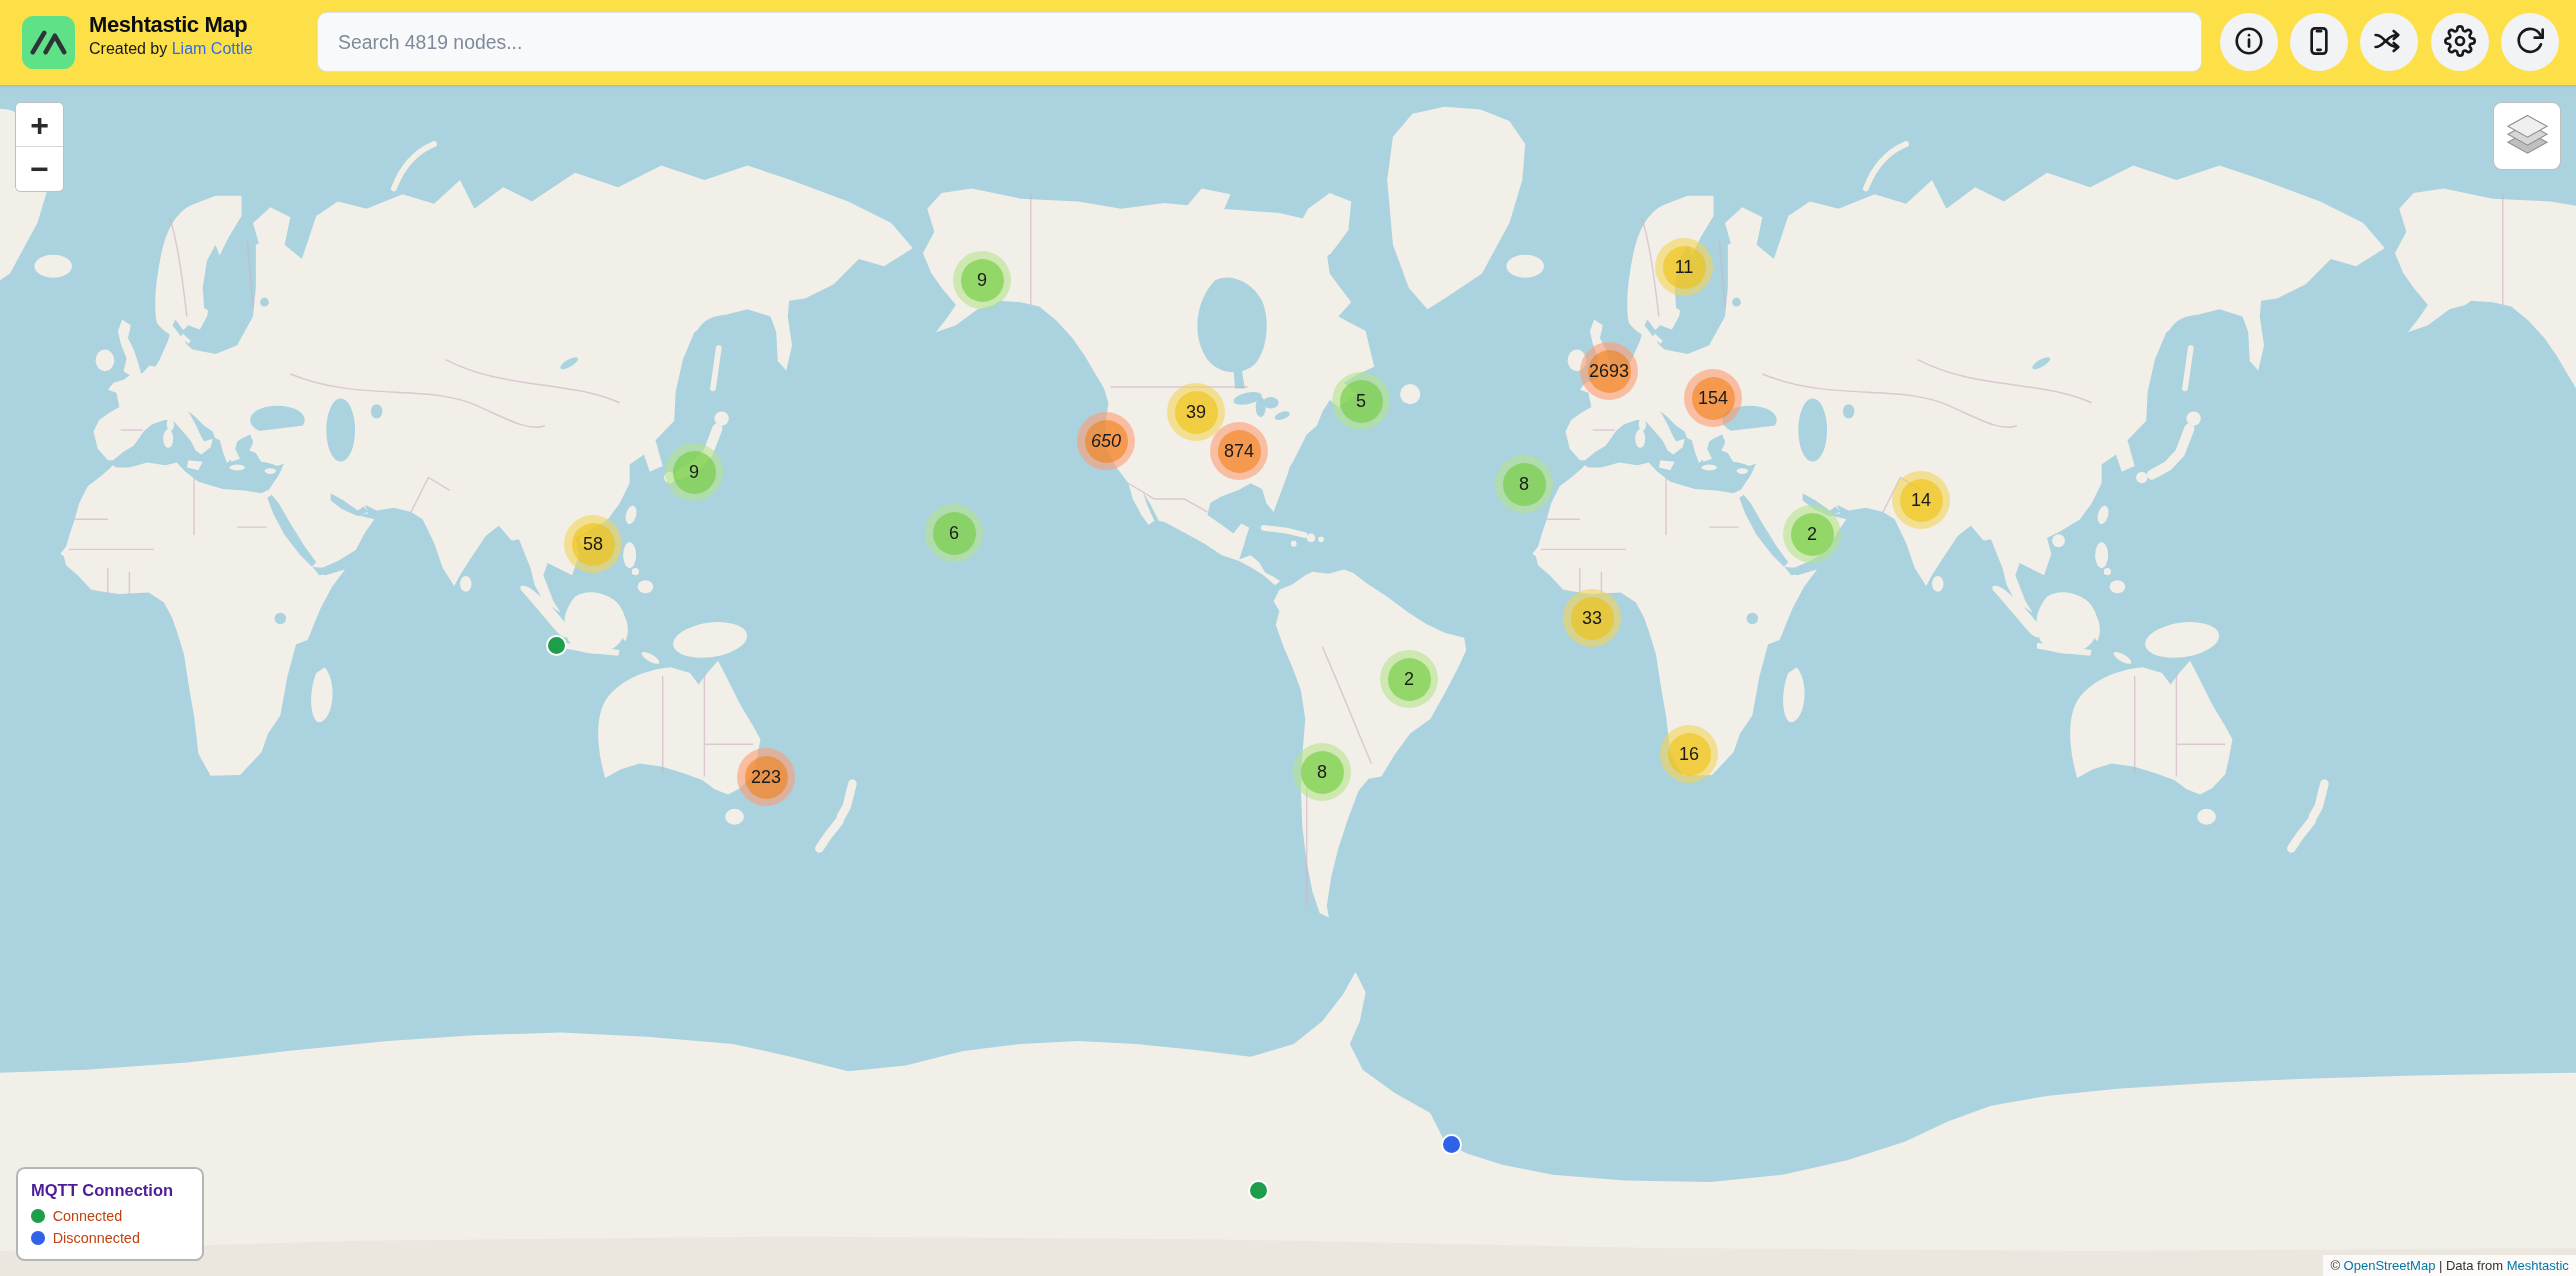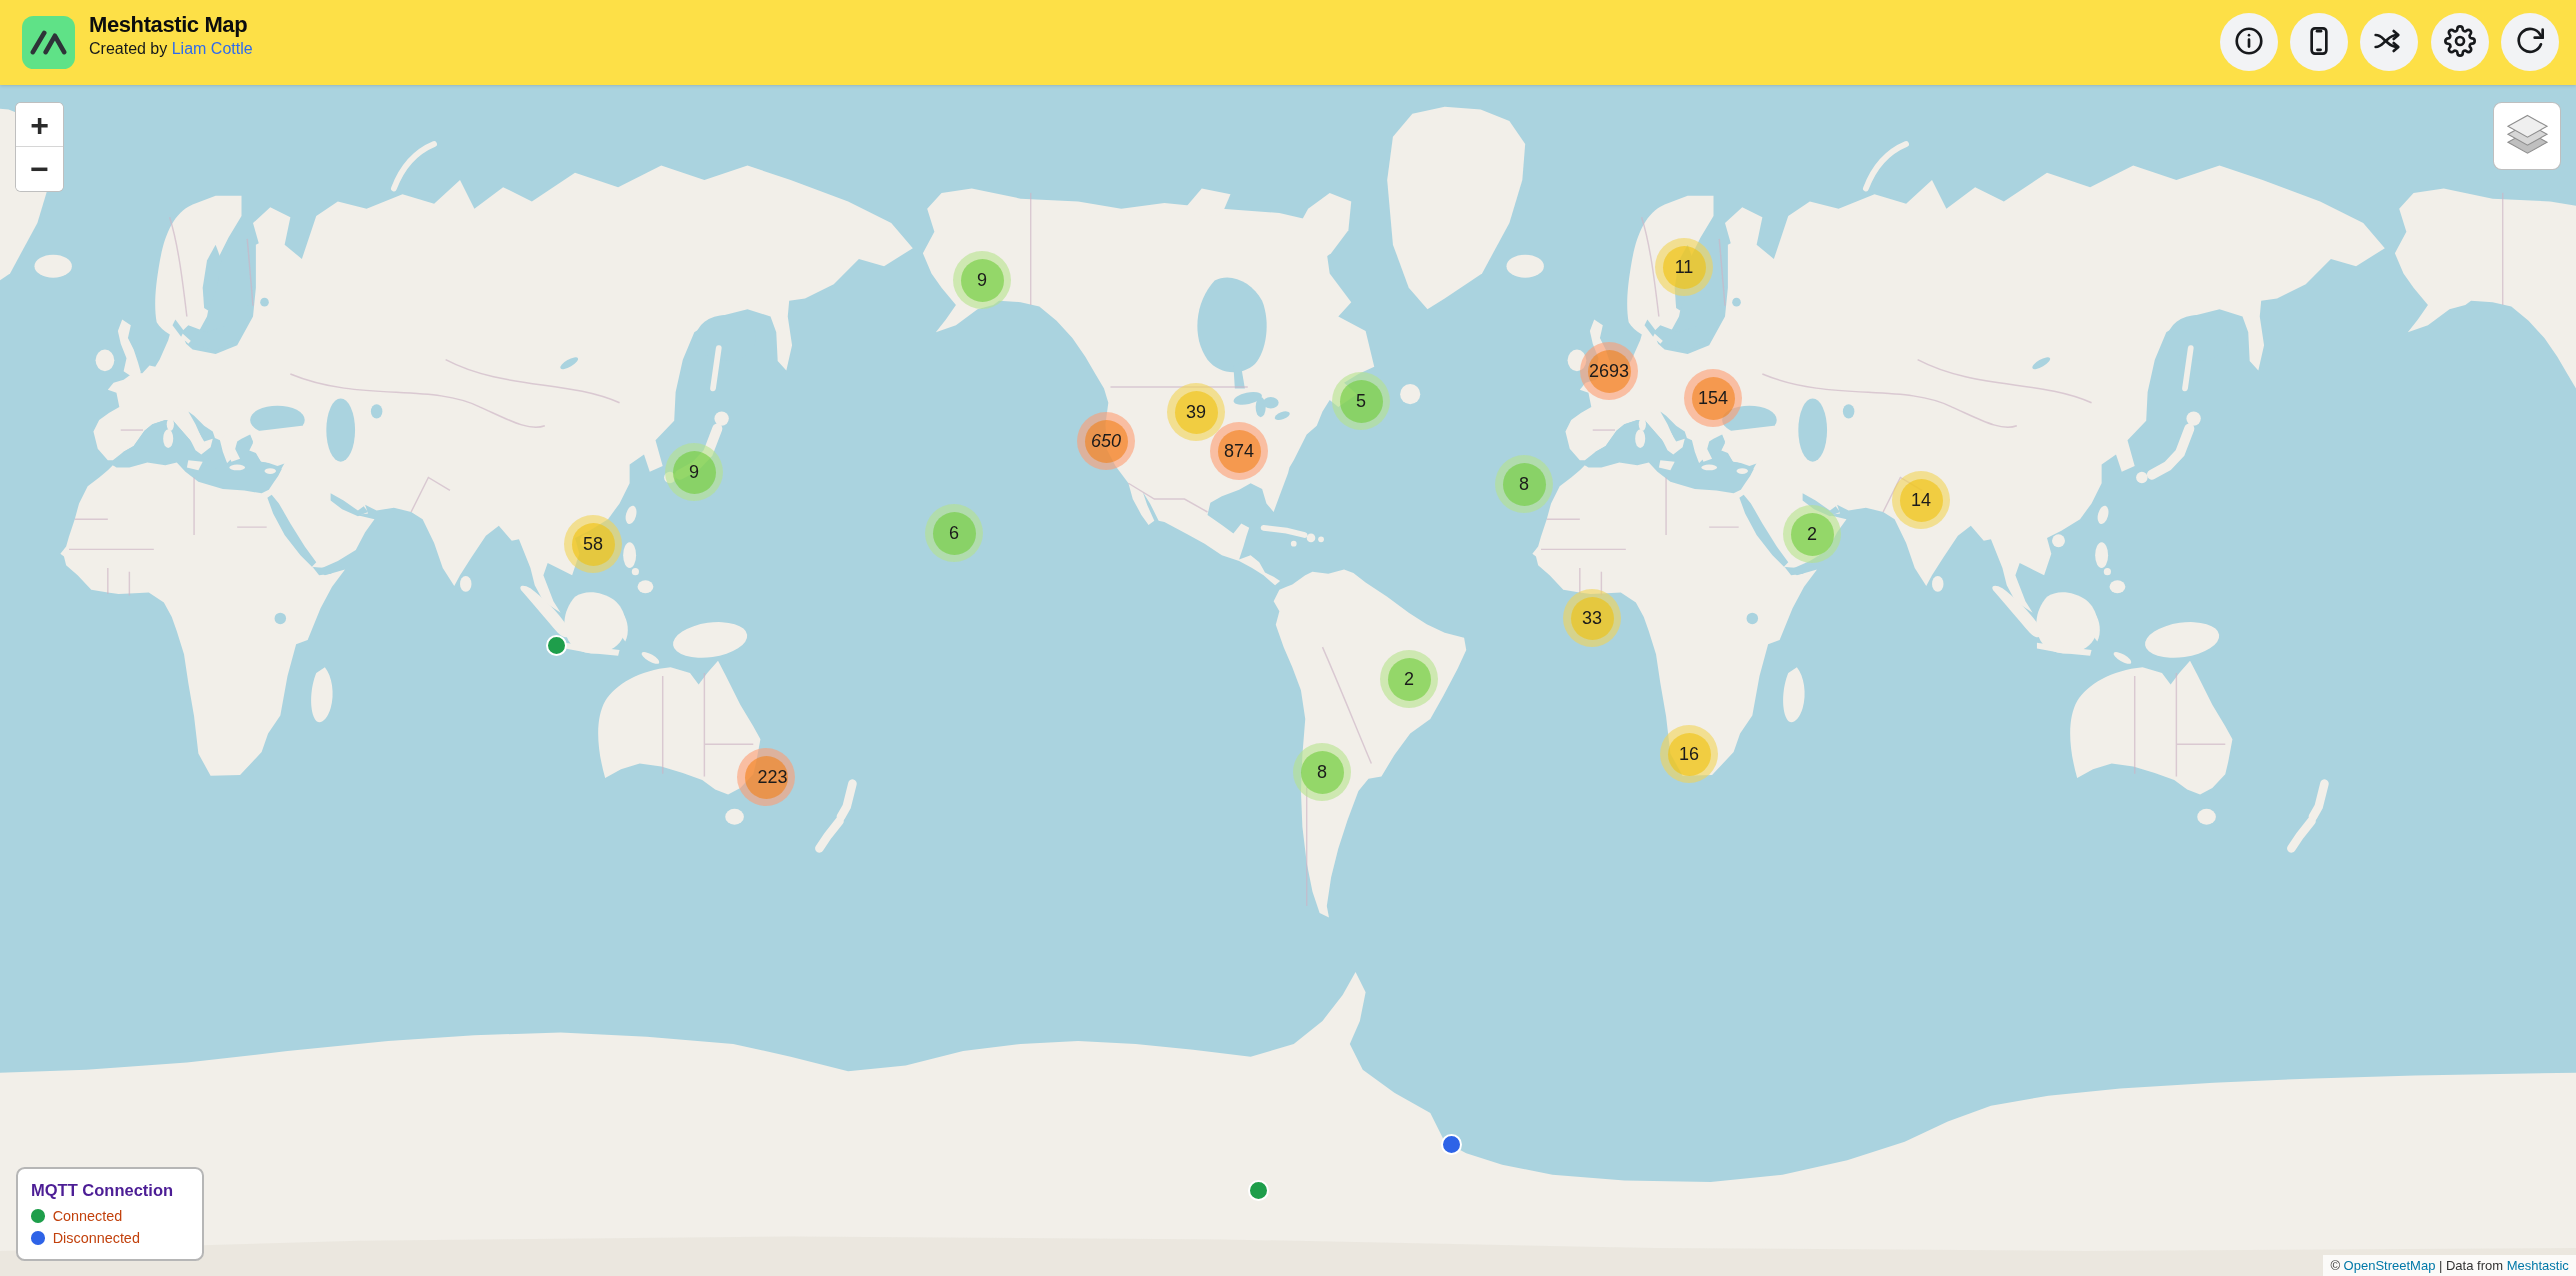--- a/index.html
+++ b/index.html
@@ -287,21 +287,21 @@
       <div class="cluster-inner" style="background: rgba(240, 194, 12, 0.6); text-align: center;">
         <span>58</span>
       </div>
     </div>
     <div class="cluster" style="left: 925px; top: 504px; background: rgba(181, 226, 140, 0.6);">
       <div class="cluster-inner" style="background: rgba(110, 204, 57, 0.6);">
         <span>6</span>
       </div>
     </div>
     <div class="cluster" style="left: 737px; top: 748px; background: rgba(253, 156, 115, 0.6);">
-      <div class="cluster-inner" style="background: rgba(241, 128, 23, 0.6); justify-content: flex-end;">
+      <div class="cluster-inner" style="background: rgba(241, 128, 23, 0.6);">
         <span>223</span>
       </div>
     </div>
     <div class="nodedot" style="left: 546px; top: 635px; background: rgb(30, 158, 75);"></div>
     <div class="nodedot" style="left: 1441px; top: 1134px; background: rgb(46, 99, 231);"></div>
     <div class="nodedot" style="left: 1248px; top: 1180px; background: rgb(30, 158, 75);"></div>
   </div>
 
 <div id="zoomctl">
   <button class="zbtn">+</button>
@@ -336,20 +336,21 @@
   <div id="logo">
     <svg width="37" height="24.4" viewBox="0 0 52 34" fill="none" stroke="#2e3338" stroke-width="6.5" stroke-linecap="round" stroke-linejoin="round">
       <path d="M4,31 L20,4"></path>
       <path d="M22,31 L35,8 L48,31"></path>
     </svg>
   </div>
   <div id="titles">
     <div id="app-title">Meshtastic Map</div>
     <div id="byline"><span>Created by </span><a>Liam Cottle</a></div>
   </div>
+  <input id="searchbox" type="text" placeholder="Search 4819 nodes..." style="">
 
   <button class="hbtn" style="left:2220px">
     <span>
       <svg width="32" height="32" viewBox="0 0 24 24">
         <circle cx="12" cy="12" r="9.2"></circle>
         <line x1="12" y1="11" x2="12" y2="16.2"></line>
         <line x1="12" y1="7.6" x2="12.01" y2="7.6"></line>
       </svg>
     </span>
   </button>

